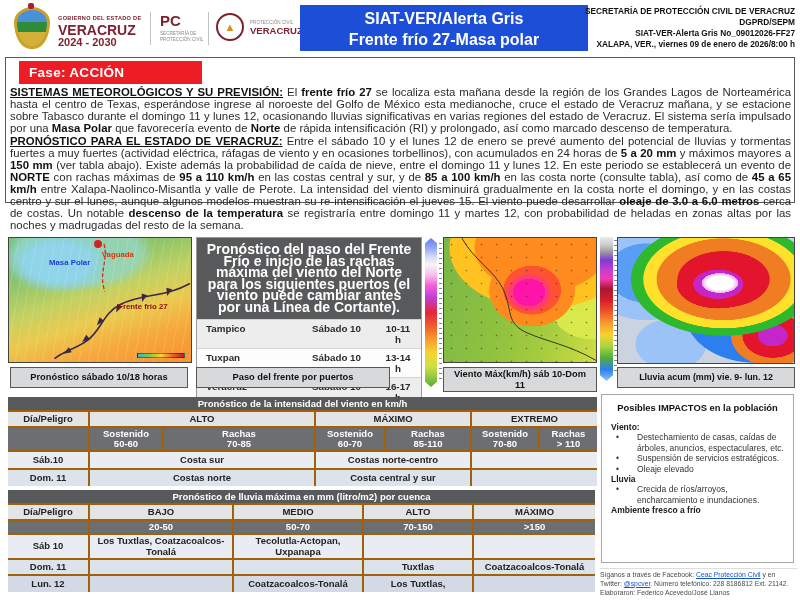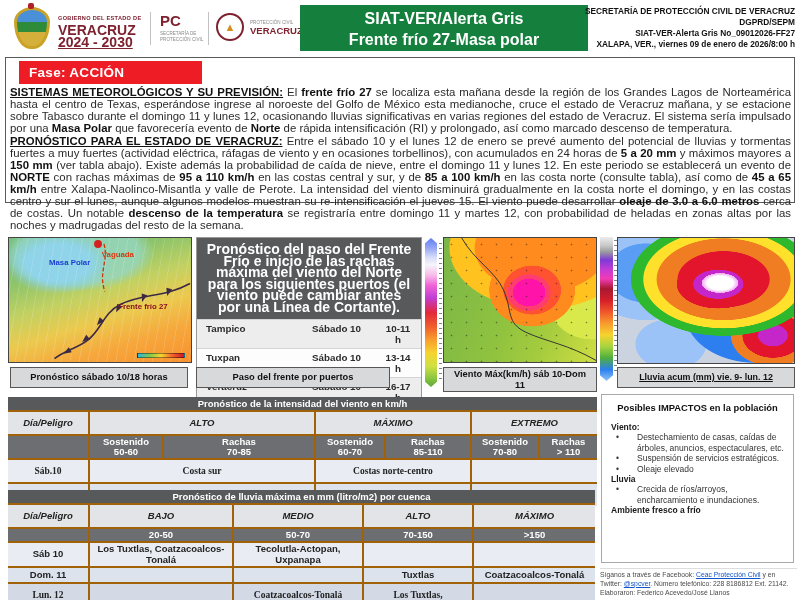--- a/index.html
+++ b/index.html
@@ -8,30 +8,30 @@
 
   
   .hdr { position:absolute; left:0; top:0; width:800px; height:56px; background:#fff; }
   .shield { position:absolute; left:14px; top:7px; width:36px; height:42px;
     border:3px solid #c9a227; border-radius:50% 50% 46% 46% / 36% 36% 64% 64%;
     background:linear-gradient(180deg,#4a90d9 0 32%,#2e8b3a 32% 62%,#d4b03a 62% 100%); }
   .shield::after { content:""; position:absolute; left:11px; top:-7px; width:6px; height:6px; background:#b01e28; border-radius:2px; }
   .gov-lines { position:absolute; left:58px; top:13px; color:#7e2230; line-height:10px; }
   .gov-l1 { font-size:5.6px; font-weight:bold; letter-spacing:.3px; }
   .gov-name { font-size:14px; font-weight:bold; line-height:14px; }
-  .gov-years { font-size:14px; font-weight:bold;text-decoration:underline; }
+  .gov-years { font-size:11px; font-weight:bold; }
   .vdiv { position:absolute; top:12px; width:1px; height:33px; background:#c2c2c2; }
   .pc-abbr { position:absolute; left:160px; top:13px; font-size:15px; font-weight:bold; color:#7e2230; line-height:15px; }
   .pc-sub { position:absolute; left:160px; top:31px; font-size:4.6px; color:#8a8a8a; line-height:5.6px; }
   .circle-logo { position:absolute; left:216px; top:13px; width:28px; height:28px; border:2.5px solid #7e2230; border-radius:50%;
      display:flex; align-items:center; justify-content:center; color:#d88c1e; font-size:11px; }
   .pc2 { position:absolute; left:250px; top:19px; line-height:8px; }
   .pc2-small { font-size:4.6px; color:#8a8a8a; }
   .pc2-name { font-size:9.5px; font-weight:bold; color:#7e2230; }
-  .title-box { position:absolute; left:300px; top:5px; width:288px; height:46px; background:#15803d;
+  .title-box { position:absolute; left:300px; top:5px; width:288px; height:46px; background:#1d4ed8;
      color:#fff; font-weight:bold; font-size:16px; line-height:21px; text-align:center; padding-top:3px; }
   .hdr-right { position:absolute; right:5px; top:6px; width:252px; text-align:right;
      font-size:8.3px; font-weight:bold; line-height:11px; color:#111; }
 
   
   .bodybox { position:absolute; left:5px; top:57px; width:790px; height:146px; border:1px solid #5a5a5a; background:#fff; }
   .fase { position:absolute; left:13px; top:3px; width:183px; height:23px; background:#ee1c25;
      color:#fff; font-weight:bold; font-size:13.5px; line-height:23px; padding-left:10px; letter-spacing:.3px; }
   .paras { position:absolute; left:4px; top:28px; width:781px; font-size:11.4px; line-height:12px;
      text-align:justify; color:#2b2b2b; }
@@ -103,36 +103,36 @@
   .p-time { text-align:center; }
   .prow:nth-child(odd) { background:#fdfdfd; }
   .prow:nth-child(even) { background:#ededee; }
 
   
   .cap { position:absolute; top:367px; background:#d8d9db; border:1px solid #565656;
      font-weight:bold; font-size:9.3px; text-align:center; color:#111; }
   .cap1 { left:10px;  width:178px; height:21px; line-height:19px; }
   .cap2 { left:196px; width:194px; height:21px; line-height:19px; }
   .cap3 { left:443px; width:154px; padding:1px 6px; line-height:10.5px; }
-  .cap4 { left:617px; width:178px; height:21px; line-height:19px; font-size:8.9px;text-decoration:underline; }
+  .cap4 { left:617px; width:178px; height:21px; line-height:19px; font-size:8.9px; }
 
   
   .ttl { background:#58595b; color:#fff; font-weight:bold; font-size:9.5px; text-align:center;
      height:13px; line-height:13px; }
   .gtab { position:absolute; left:8px; background:#a16207; }
   .grid { display:grid; gap:2px; margin-top:2px; }
   .cell { display:flex; align-items:center; justify-content:center; text-align:center;
      font-size:9.5px; font-weight:bold; color:#222; line-height:10.5px; }
   .dk { background:#6d6e71; color:#fff; flex-direction:column; }
   .lt { background:#e3e4e7; }
   .rowA { background:#e9edf3; }
   .rowB { background:#dde3ec; }
   .rowC { background:#d3dae6; }
   .sp2 { grid-column:span 2; }
-  .h14 { height:22px;font-style:italic; } .h13 { height:12px; } .h22 { height:22px; } .h16 { height:22px;font-family:Liberation Serif, serif; }
+  .h14 { height:14px; } .h13 { height:12px; } .h22 { height:22px; } .h16 { height:16px; }
   .h24 { height:23px; } .h15 { height:14px; }
   .wt { top:397px; width:589px; }
   .wt .grid { grid-template-columns:80px 72px 150px 68px 84px 66px 57px; }
   .rt { top:490px; width:587px; }
   .rt .grid { grid-template-columns:80px 142px 128px 108px 121px; }
 
   
   .imp { position:absolute; left:601px; top:394px; width:193px; height:169px; border:1px solid #a8a8a8; background:#fff; }
   .imp-title { text-align:center; font-weight:bold; font-size:9.4px; color:#111; margin-top:7px; }
   .imp-body { margin:9px 9px 0 9px; font-size:8.5px; line-height:10.4px; color:#333; }

